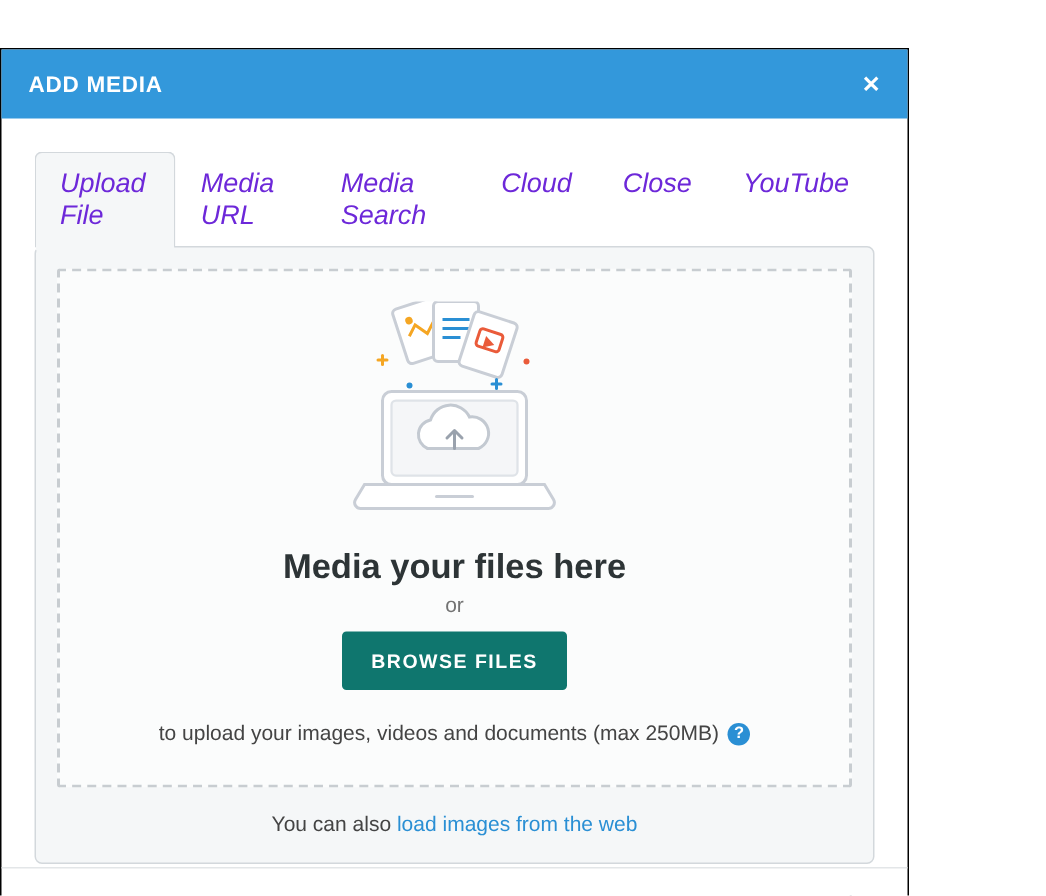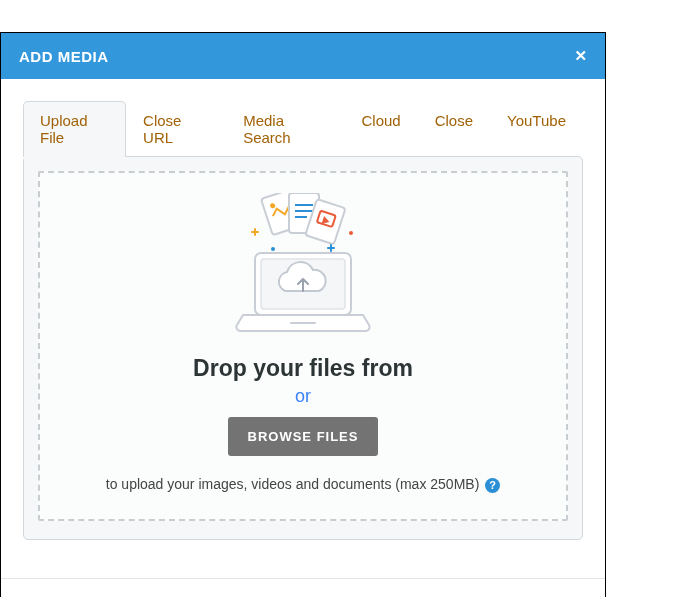--- a/index.html
+++ b/index.html
@@ -38,24 +38,25 @@
     color: #fff;
     font-weight: 700;
   }
   .modal-body {
     flex: 1;
     padding: 22px 22px 0 22px;
   }
   .tabs {
     display: flex;
     gap: 0;
-    font-size: 15px;
-    color: #a16207;
+    font-size: 18px;
+    color: #6d28d9;
     position: relative;
     z-index: 2;
+    font-style: italic;
   }
   .tab {
     padding: 10px 16px 11px 16px;
     cursor: pointer;
     border: 1px solid transparent;
     border-bottom: none;
     position: relative;
   }
   .tab.active {
     background: #f5f7f8;
@@ -81,25 +82,25 @@
     text-align: center;
     padding: 20px 10px 26px 10px;
   }
   .illus { margin: 0 auto 8px auto; width: 200px; }
   .drop-title {
     font-size: 23px;
     font-weight: 700;
     color: #2d3436;
     margin-top: 4px;
   }
-  .or { font-size: 18px; color: #3b82f6; margin-top: 4px; }
+  .or { font-size: 14px; color: #737373; margin-top: 4px; }
   .browse-btn {
     display: inline-block;
     margin-top: 10px;
-    background: #737373;
+    background: #0f766e;
     color: #fff;
     font-weight: 700;
     letter-spacing: 1px;
     font-size: 13px;
     padding: 12px 20px;
     border: none;
     border-radius: 3px;
     cursor: pointer;
   }
   .hint {
@@ -137,21 +138,21 @@
 
   <div class="modal-header">
     <span class="title">ADD MEDIA</span>
     <span class="close-x">✕</span>
   </div>
 
   <div class="modal-body">
 
     <div class="tabs">
       <div class="tab active"><span>Upload File</span></div>
-      <div class="tab"><span>Close URL</span></div>
+      <div class="tab"><span>Media URL</span></div>
       <div class="tab"><span>Media Search</span></div>
       <div class="tab"><span>Cloud</span></div>
       <div class="tab"><span>Close</span></div>
       <div class="tab"><span>YouTube</span></div>
     </div>
 
     <div class="panel">
 
       <div class="dropzone">
 
@@ -191,29 +192,32 @@
               <g transform="translate(100,92)">
                 <path d="M -18 6 a10 10 0 0 1 2 -19 a14 14 0 0 1 26 -2 a11 11 0 0 1 6 21 h -34 z" fill="#fff" stroke="#c3c9d1" stroke-width="2"></path>
                 <path d="M 0 6 v -12 m 0 0 l -5 5 m 5 -5 l 5 5" fill="none" stroke="#9aa2ad" stroke-width="2" stroke-linecap="round" stroke-linejoin="round"></path>
               </g>
               <path d="M 40 122 h 120 l 6 10 a4 4 0 0 1 -4 6 h -124 a4 4 0 0 1 -4 -6 z" fill="#fff" stroke="#c9ced6" stroke-width="2"></path>
               <line x1="88" y1="130" x2="112" y2="130" stroke="#c9ced6" stroke-width="2" stroke-linecap="round"></line>
             </g>
           </svg>
         </div>
 
-        <div class="drop-title">Drop your files from</div>
+        <div class="drop-title">Media your files here</div>
         <div class="or">or</div>
         <button class="browse-btn">BROWSE FILES</button>
         <div class="hint">
           <span>to upload your images, videos and documents (max 250MB)</span>
           <span class="q">?</span>
         </div>
       </div>
 
+      <div class="also">
+        <span>You can also </span><a>load images from the web</a>
+      </div>
 
     </div>
   </div>
 
   <div class="modal-footer">
     <span class="close-link">Close</span>
   </div>
 
 </div>
 

